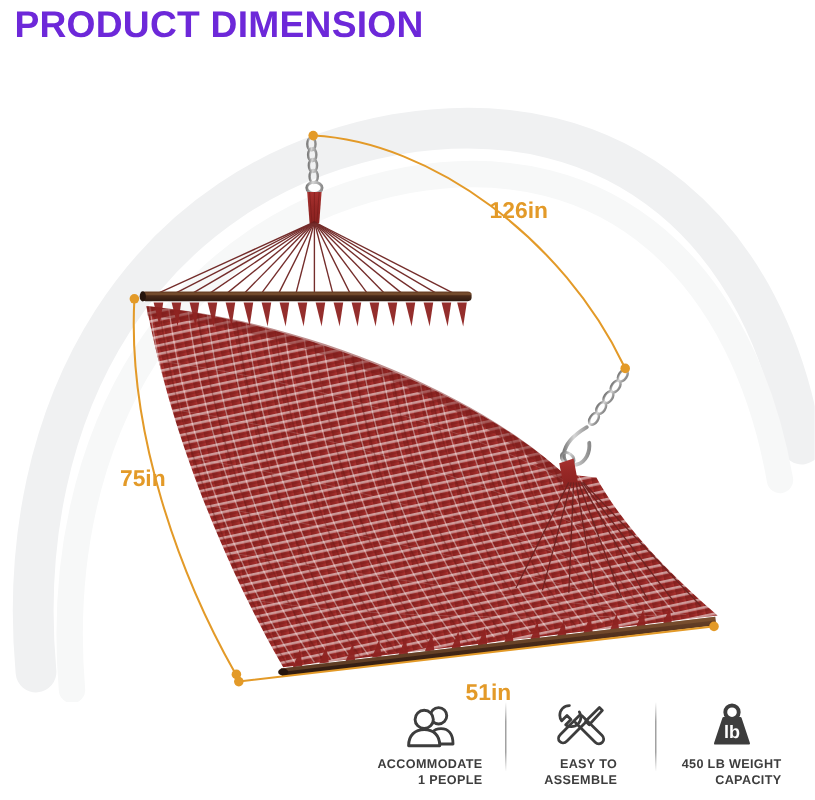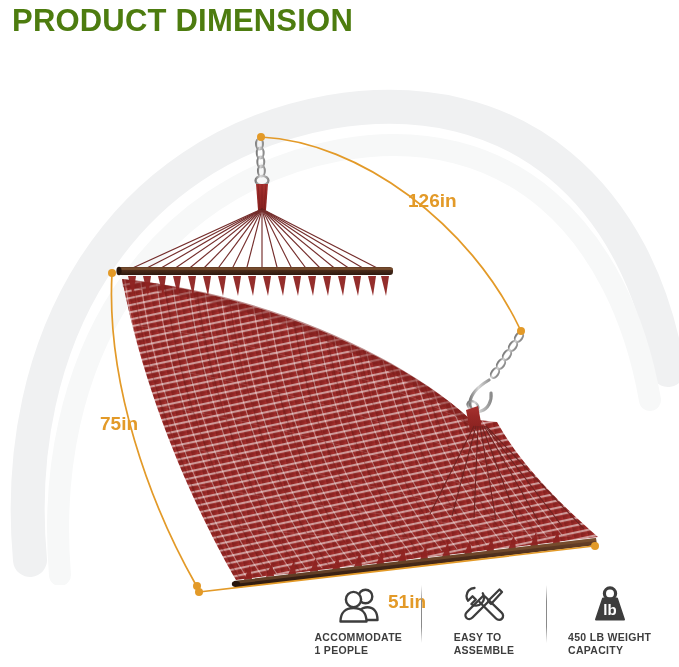--- a/index.html
+++ b/index.html
@@ -22,34 +22,33 @@
   #heading {
     position: absolute;
     left: 12px;
     top: 2px;
     width: 600px;
     z-index: 40;
   }
   .heading-line {
     font-size: 31px;
     font-weight: bold;
-    color: #4d7c0f;
+    color: #6d28d9;
     letter-spacing: 0.2px;
     line-height: 38px;
     white-space: nowrap;
   }
 
   
   #stage {
     position: absolute;
     left: 0;
     top: 0;
     width: 679px;
     height: 585px;
-    margin-top: 24px;
   }
   #stage svg, #bg-svg {
     position: absolute;
     left: 0;
     top: 0;
   }
 
   
   .dim-label {
     position: absolute;
@@ -84,21 +83,21 @@
     height: 42px;
     display: flex;
     align-items: flex-end;
     justify-content: center;
   }
   .feature-label {
     margin-top: 6px;
     font-size: 10.5px;
     font-weight: bold;
     color: #3d3d3d;
-    text-align: left;
+    text-align: right;
     line-height: 13px;
     letter-spacing: 0.3px;
   }
   .feature-divider {
     width: 1px;
     align-self: stretch;
     margin-top: 2px;
     margin-bottom: 22px;
     background: linear-gradient(to bottom, #ffffff 0%, #8a8a8a 28%, #8a8a8a 72%, #ffffff 100%);
   }

